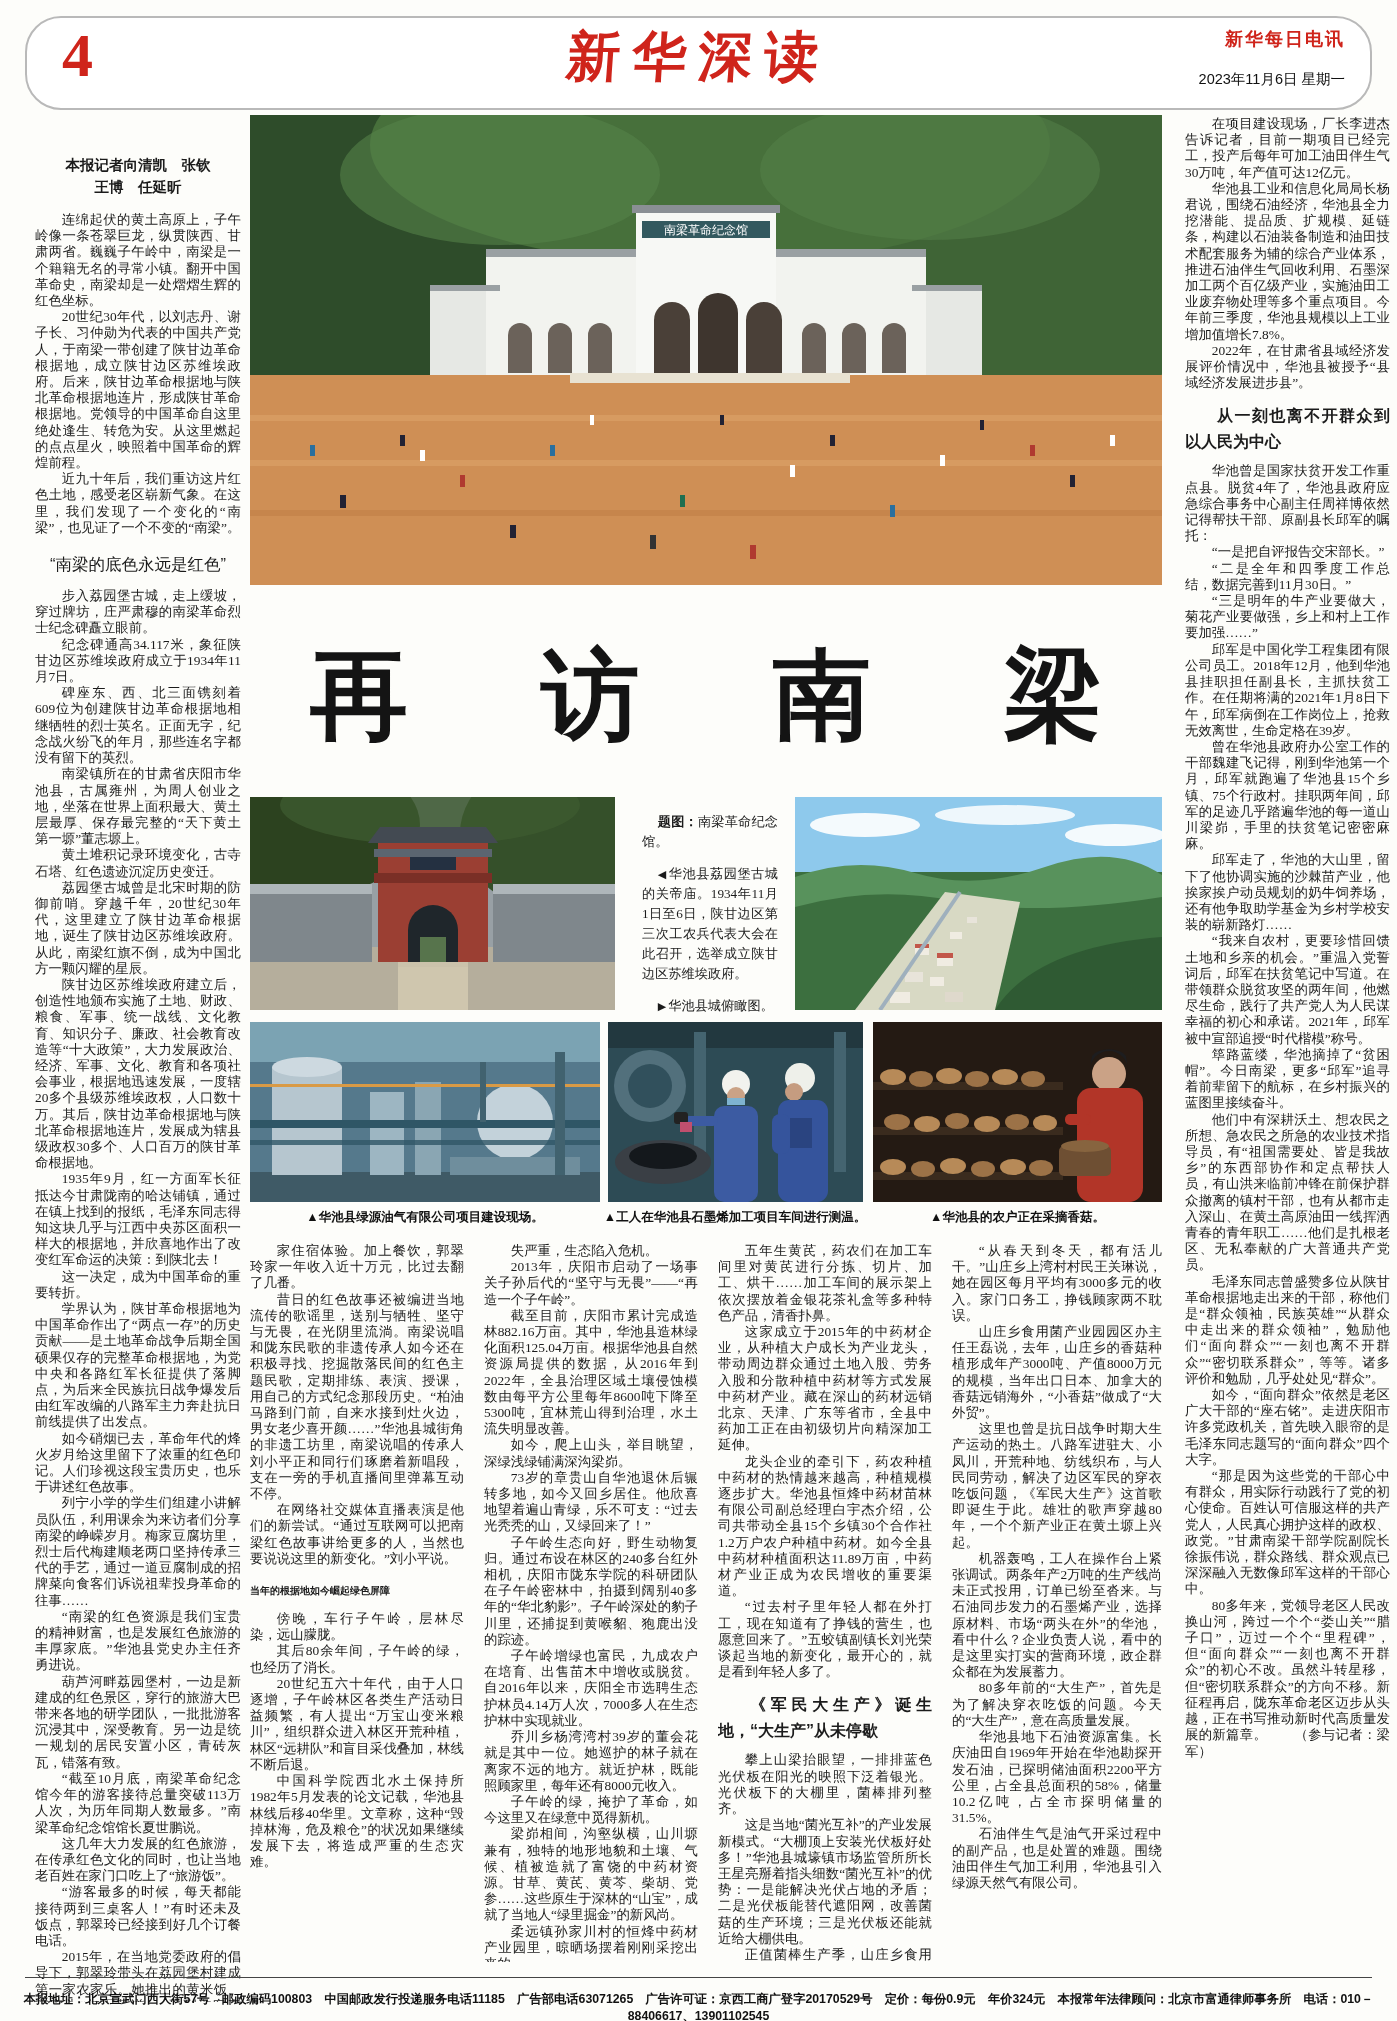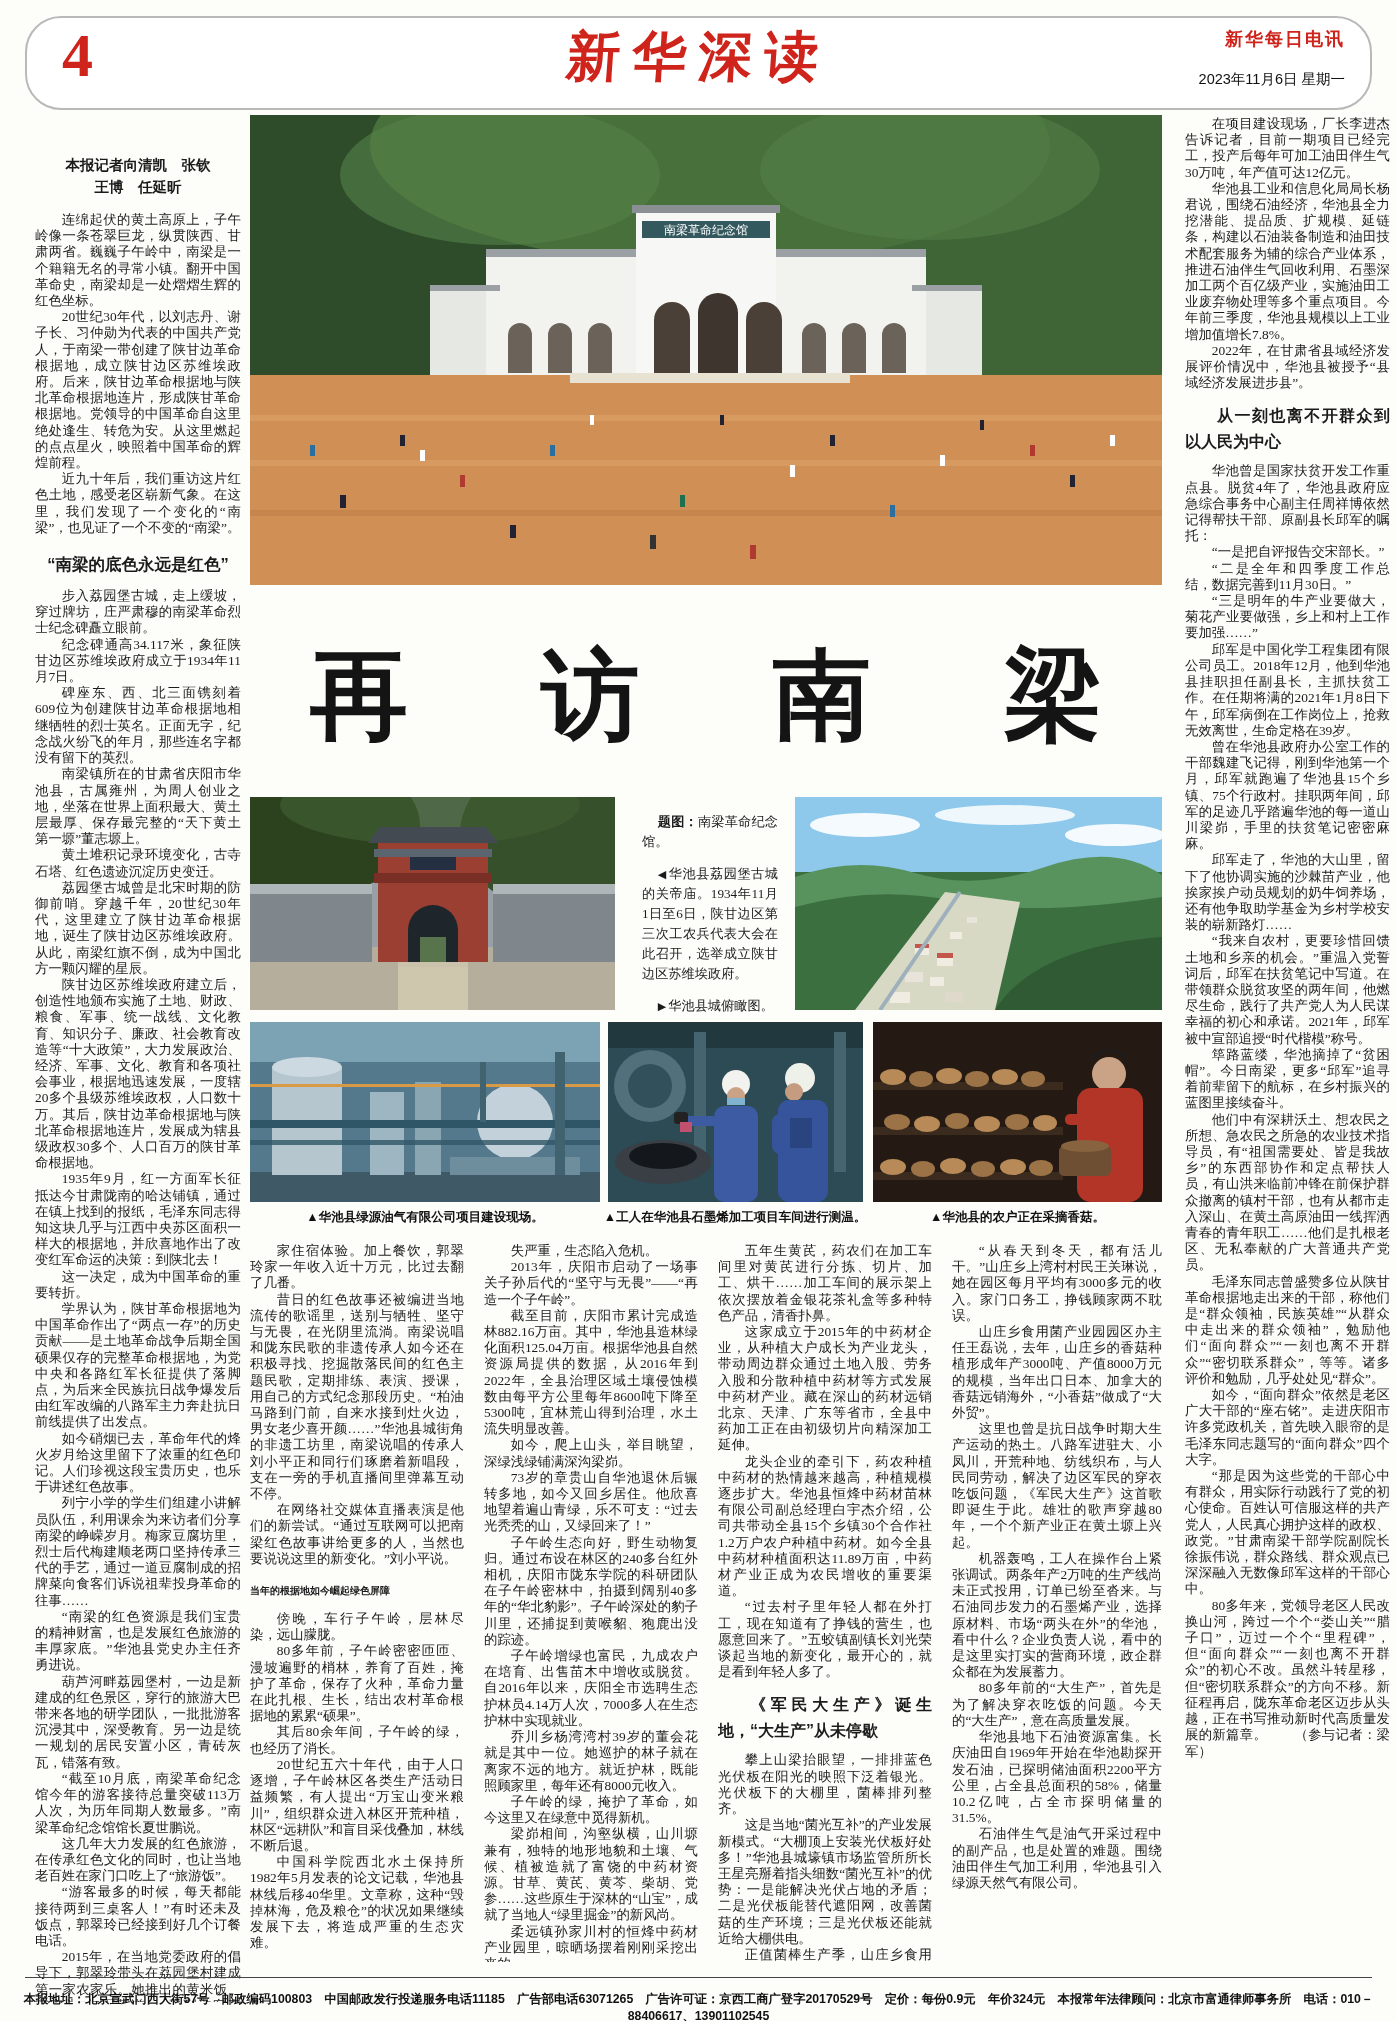--- a/index.html
+++ b/index.html
@@ -48,21 +48,21 @@
   .col-right{left:1185px;top:116px;width:205px;height:1848px;}
   .col-a{left:250px;top:1243px;width:214px;height:719px;}
   .col-b{left:484px;top:1243px;width:214px;height:719px;}
   .col-c{left:718px;top:1243px;width:214px;height:719px;}
   .col-d{left:952px;top:1243px;width:210px;height:719px;}
   .blk{margin:0;font-size:13.4px;line-height:16.2px;}
   .blk.p{text-indent:2em;}
   .blk.by{text-align:center;font-weight:bold;text-indent:0;font-size:14.5px;line-height:22px;
           font-family:"Liberation Sans","DejaVu Sans",sans-serif;}
   .blk.by-gap{margin-bottom:14px;}
-  .blk.hc{text-align:center;font-weight:bold;text-indent:0;font-size:16.5px;line-height:24px;margin:16px 0 12px;
+  .blk.hc{text-align:center;font-weight:normal;text-indent:0;font-size:16.5px;line-height:24px;margin:16px 0 12px;
           font-family:"Liberation Sans","DejaVu Sans",sans-serif;}
   .blk.h{font-weight:bold;text-indent:2em;font-size:16px;line-height:26px;margin:12px 0 8px;
          font-family:"Liberation Sans","DejaVu Sans",sans-serif;}
   .blk.h0{font-weight:bold;text-indent:0;font-size:10px;line-height:24px;margin:12px 0 8px;
           font-family:"Liberation Sans","DejaVu Sans",sans-serif;}
   
   .footer-rule{position:absolute;left:25px;width:1347px;top:1977px;border-top:1.5px solid #444;}
   .footer-text{position:absolute;left:0;width:100%;top:1991px;text-align:center;font-size:12.3px;font-weight:600;
                color:#111;font-family:"Liberation Sans","DejaVu Sans",sans-serif;}
 </style>
@@ -318,21 +318,20 @@
       <p class="blk p">这几年大力发展的红色旅游，在传承红色文化的同时，也让当地老百姓在家门口吃上了“旅游饭”。</p>
       <p class="blk p">“游客最多的时候，每天都能接待两到三桌客人！”有时还未及饭点，郭翠玲已经接到好几个订餐电话。</p>
       <p class="blk p">2015年，在当地党委政府的倡导下，郭翠玲带头在荔园堡村建成第一家农家乐。她推出的黄米饭、窝窝头“红军菜谱”，受到游客喜爱。</p>
     </div>
   <div class="col col-a">
       <p class="blk p">家住宿体验。加上餐饮，郭翠玲家一年收入近十万元，比过去翻了几番。</p>
       <p class="blk p">昔日的红色故事还被编进当地流传的歌谣里，送别与牺牲、坚守与无畏，在光阴里流淌。南梁说唱和陇东民歌的非遗传承人如今还在积极寻找、挖掘散落民间的红色主题民歌，定期排练、表演、授课，用自己的方式纪念那段历史。“柏油马路到门前，自来水接到灶火边，男女老少喜开颜……”华池县城街角的非遗工坊里，南梁说唱的传承人刘小平正和同行们琢磨着新唱段，支在一旁的手机直播间里弹幕互动不停。</p>
       <p class="blk p">在网络社交媒体直播表演是他们的新尝试。“通过互联网可以把南梁红色故事讲给更多的人，当然也要说说这里的新变化。”刘小平说。</p>
       <h3 class="blk h0">当年的根据地如今崛起绿色屏障</h3>
       <p class="blk p">傍晚，车行子午岭，层林尽染，远山朦胧。</p>
-      <p class="blk p">80多年前，子午岭密密匝匝、漫坡遍野的梢林，养育了百姓，掩护了革命，保存了火种，革命力量在此扎根、生长，结出农村革命根据地的累累“硕果”。</p>
       <p class="blk p">其后80余年间，子午岭的绿，也经历了消长。</p>
       <p class="blk p">20世纪五六十年代，由于人口逐增，子午岭林区各类生产活动日益频繁，有人提出“万宝山变米粮川”，组织群众进入林区开荒种植，林区“远耕队”和盲目采伐叠加，林线不断后退。</p>
       <p class="blk p">中国科学院西北水土保持所1982年5月发表的论文记载，华池县林线后移40华里。文章称，这种“毁掉林海，危及粮仓”的状况如果继续发展下去，将造成严重的生态灾难。</p>
     </div>
   <div class="col col-b">
       <p class="blk p">失严重，生态陷入危机。</p>
       <p class="blk p">2013年，庆阳市启动了一场事关子孙后代的“坚守与无畏”——“再造一个子午岭”。</p>
       <p class="blk p">截至目前，庆阳市累计完成造林882.16万亩。其中，华池县造林绿化面积125.04万亩。根据华池县自然资源局提供的数据，从2016年到2022年，全县治理区域土壤侵蚀模数由每平方公里每年8600吨下降至5300吨，宜林荒山得到治理，水土流失明显改善。</p>
       <p class="blk p">如今，爬上山头，举目眺望，深绿浅绿铺满深沟梁峁。</p>
       <p class="blk p">73岁的章贵山自华池退休后辗转多地，如今又回乡居住。他欣喜地望着遍山青绿，乐不可支：“过去光秃秃的山，又绿回来了！”</p>

